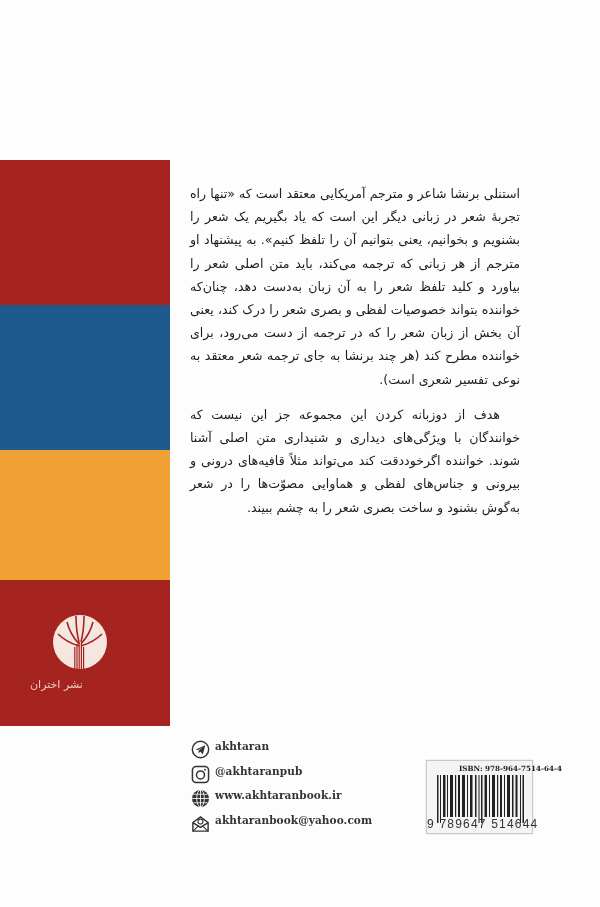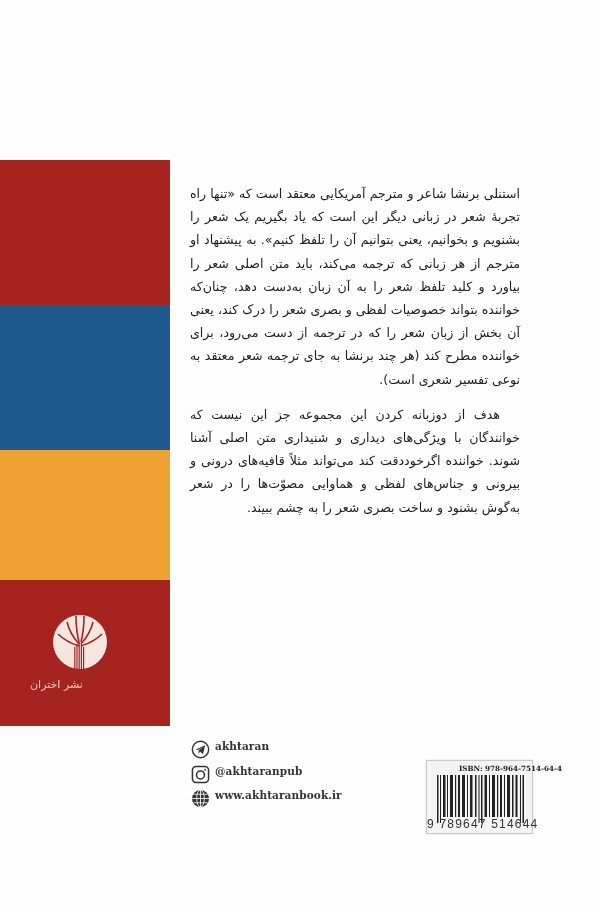--- a/index.html
+++ b/index.html
@@ -92,20 +92,29 @@
       <g fill="none" stroke="#fdfdfd" stroke-width="0.9">
         <ellipse cx="10" cy="10" rx="4" ry="9"></ellipse>
         <line x1="10" y1="1" x2="10" y2="19"></line>
         <line x1="1" y1="10" x2="19" y2="10"></line>
         <line x1="2.5" y1="5.5" x2="17.5" y2="5.5"></line>
         <line x1="2.5" y1="14.5" x2="17.5" y2="14.5"></line>
       </g>
     </svg>
     <span class="contact-text">www.akhtaranbook.ir</span>
   </div>
+  <div class="contact-row">
+    <svg class="contact-icon" viewBox="0 0 20 20">
+      <path d="M2 9 L10 3 L18 9 L18 18 L2 18 Z" fill="none" stroke="#333" stroke-width="1.5"></path>
+      <path d="M2 9 L10 14 L18 9" fill="none" stroke="#333" stroke-width="1.5"></path>
+      <path d="M2 18 L8 12.5 M18 18 L12 12.5" stroke="#333" stroke-width="1.2"></path>
+      <circle cx="10" cy="8" r="2.6" fill="none" stroke="#333" stroke-width="1.2"></circle>
+    </svg>
+    <span class="contact-text">akhtaranbook@yahoo.com</span>
+  </div>
 </div>
 
 <div class="barcode">
   <div class="isbn-label">ISBN: 978-964-7514-64-4</div>
   <svg class="bars" viewBox="0 0 87 48" preserveAspectRatio="none">
     <g fill="#222">
       <rect x="0" y="0" width="1.5" height="48"></rect>
         <rect x="3" y="0" width="1" height="48"></rect>
       <rect x="6" y="0" width="2.5" height="42"></rect>
         <rect x="10" y="0" width="1" height="42"></rect>

